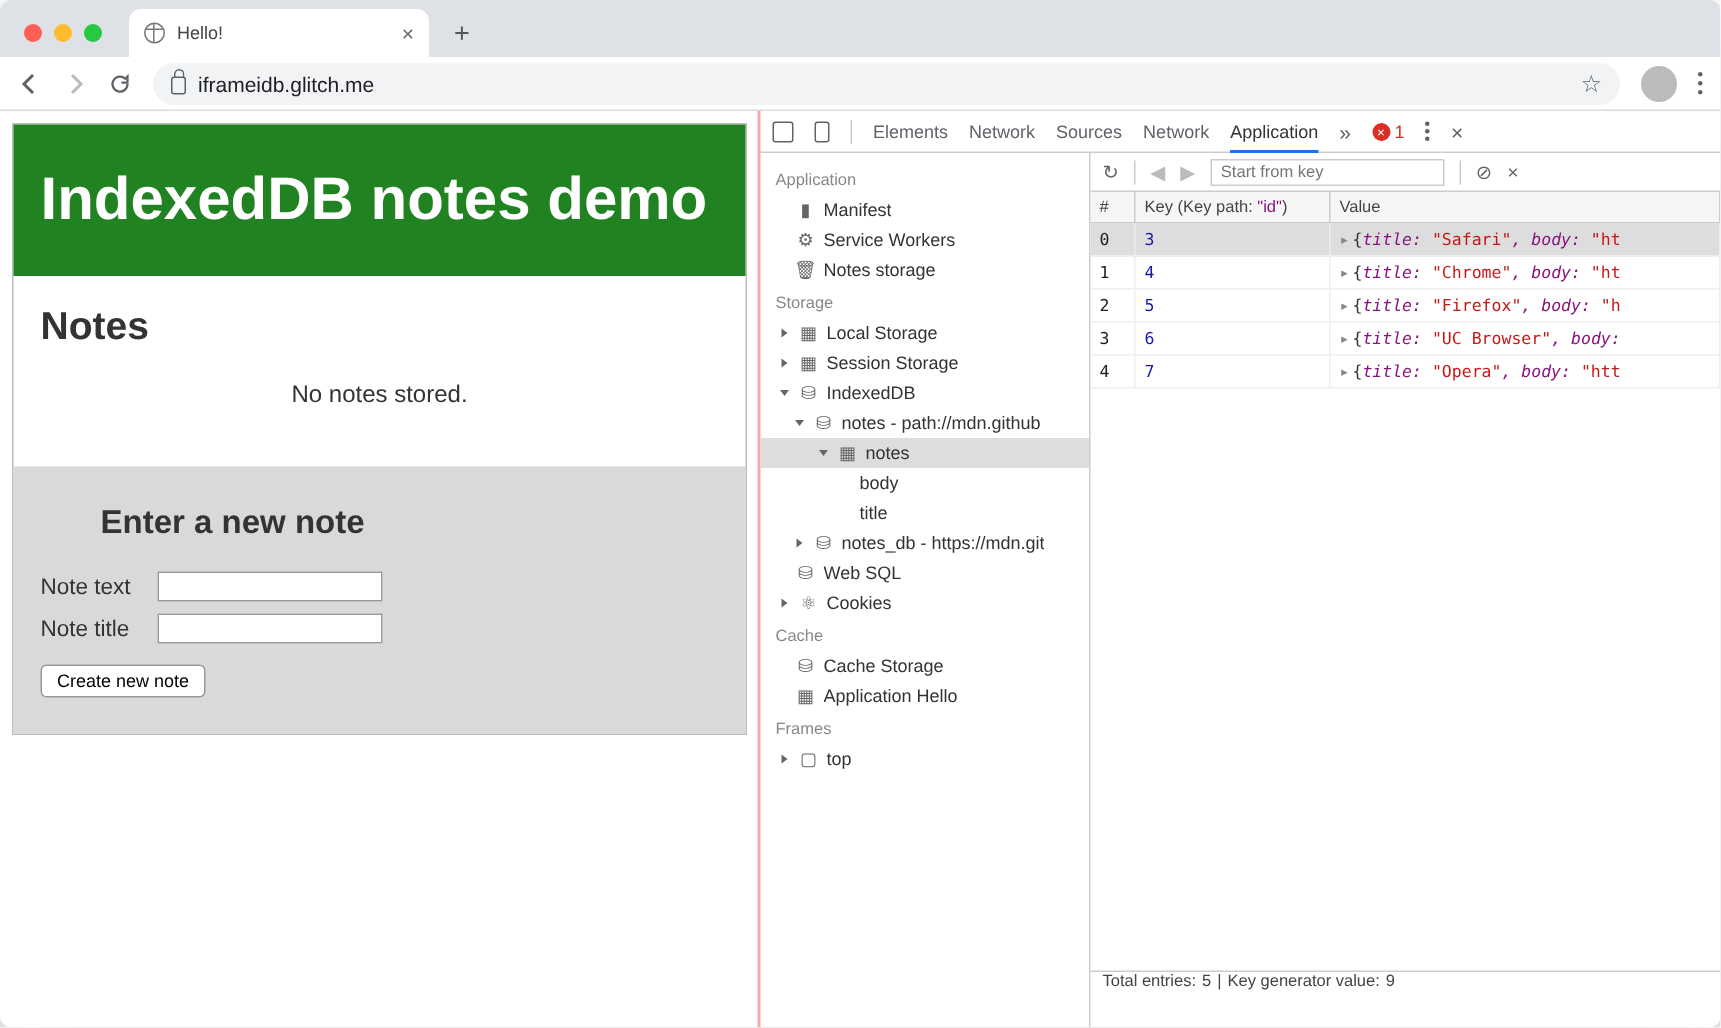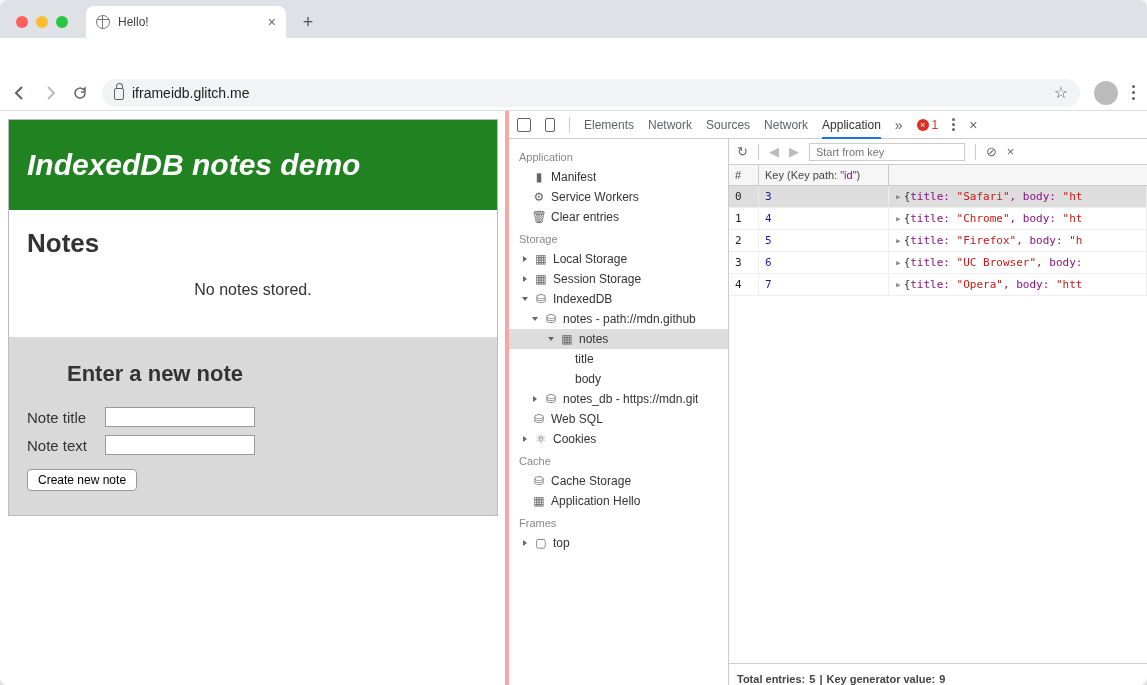--- a/index.html
+++ b/index.html
@@ -36,46 +36,46 @@
   display:flex; align-items:center; padding:0 10px; gap:8px; font-size:12px; color:#444;
   margin-left:12px;
 }
 .tab .globe-icon{width:14px;height:14px;border:1px solid #777;border-radius:50%;position:relative;}
 .tab .globe-icon::before{content:"";position:absolute;top:3px;left:0;right:0;border-top:1px solid #777;}
 .tab .globe-icon::after{content:"";position:absolute;left:5px;top:0;bottom:0;border-left:1px solid #777;}
 .tab-close{margin-left:auto; font-size:14px; color:#666;}
 .newtab{width:28px;height:28px;display:flex;align-items:center;justify-content:center;color:#555;font-size:18px;margin-left:8px;padding-bottom:4px;}
 .toolbar {
   height:36px; background:#fff; border-bottom:1px solid #dadce0;
-  display:flex; align-items:center; padding:0 12px; gap:14px;margin-top:37px;
+  display:flex; align-items:center; padding:0 12px; gap:14px;
 }
 .nav-icon{width:16px;height:16px;display:flex;align-items:center;justify-content:center;color:#5f6368;}
 .addrbar{flex:1;height:28px;background:#f1f3f4;border-radius:14px;display:flex;align-items:center;padding:0 12px;gap:8px;color:#5f6368;font-size:14px;}
 .lock{width:10px;height:12px;border:1.5px solid #5f6368;border-radius:2px;position:relative;margin-top:3px;}
 .lock::before{content:"";position:absolute;top:-6px;left:1px;width:5px;height:5px;border:1.5px solid #5f6368;border-bottom:none;border-radius:4px 4px 0 0;}
 .url-text{color:#202124;}
 .star{font-size:16px;color:#5f6368;margin-left:auto;}
 .avatar{width:24px;height:24px;border-radius:50%;background:#bbb;}
 .kebab{display:flex;flex-direction:column;gap:3px;}
 .kebab span{width:3px;height:3px;background:#5f6368;border-radius:50%;}
 .content{flex:1;display:flex;overflow:hidden;}
 .page{width:505px;background:#fff;padding:8px 0 0 8px;overflow:hidden;}
 .page-frame{border:1px solid #bbb;width:490px;}
 .page-header{background:#218221;color:#fff;padding:28px 18px;font-family:Arial,sans-serif;}
-.page-header h1{font-size:30px;font-weight:bold;font-style:italic;}
+.page-header h1{font-size:40px;font-weight:bold;}
 .page-body{padding:18px;font-family:Arial,sans-serif;}
 .page-body h2{font-size:26px;font-weight:bold;margin-bottom:22px;}
 .note-msg{text-align:center;font-size:16px;margin-bottom:20px;}
 .form-section{background:#d9d9d9;padding:24px 18px;font-family:Arial,sans-serif;}
 .form-section h2{font-size:22px;font-weight:bold;margin-bottom:20px;margin-left:40px;}
 .form-row{display:flex;align-items:center;margin-bottom:8px;font-size:15px;}
 .form-row label{width:78px;}
 .form-row input{width:150px;height:20px;border:1px solid #999;background:#fff;padding:0 4px;font-size:13px;}
 .create-btn{background:#fff;border:1px solid #999;border-radius:4px;padding:3px 10px;font-size:12px;margin-top:6px;}
-.devtools{flex:1;display:flex;flex-direction:column;border-left:4px solid #fca5a5;background:#fff;}
+.devtools{flex:1;display:flex;flex-direction:column;border-left:2px solid #fca5a5;background:#fff;}
 .dt-tabs{height:28px;border-bottom:1px solid #ccc;display:flex;align-items:center;padding:0 8px;gap:14px;color:#5f6368;font-size:12px;}
 .dt-tabs .inspect-icon,.dt-tabs .device-icon{width:14px;height:14px;border:1.5px solid #5f6368;border-radius:2px;}
 .dt-tabs .device-icon{width:10px;height:14px;}
 .dt-tab{padding:6px 0;cursor:pointer;}
 .dt-tab.active{color:#333;border-bottom:2px solid #1a73e8;margin-bottom:-1px;padding-bottom:5px;}
 .dt-more{font-size:14px;}
 .dt-err{color:#d93025;display:flex;align-items:center;gap:3px;}
 .dt-err-badge{width:12px;height:12px;background:#d93025;border-radius:50%;color:#fff;font-size:9px;display:flex;align-items:center;justify-content:center;}
 .dt-kebab{display:flex;flex-direction:column;gap:2px;}
 .dt-kebab span{width:3px;height:3px;background:#5f6368;border-radius:50%;}
@@ -103,23 +103,23 @@
 .th.idx{width:30px;}
 .th.key{width:130px;}
 .th.val{flex:1;}
 .tr{display:flex;border-bottom:1px solid #eee;}
 .tr.sel{background:#ddd;}
 .td{padding:4px 6px;border-right:1px solid #eee;white-space:nowrap;overflow:hidden;}
 .td.idx{width:30px;color:#222;}
 .td.key{width:130px;color:#1a1aa6;}
 .td.val{flex:1;color:#333;}
 .expand-tri{color:#888;margin-right:2px;}
-.obj-prop{color:#881280;}
+.obj-prop{color:#881280;font-style:italic;}
 .obj-str{color:#c41a16;}
-.footer-bar{height:22px;border-top:1px solid #ccc;display:flex;align-items:flex-end;padding:0 8px;font-size:11px;color:#444;gap:4px;font-weight:bold;}
+.footer-bar{height:38px;border-top:1px solid #ccc;display:flex;align-items:flex-start;padding:0 8px;font-size:11px;color:#444;gap:4px;}
 .keypath-id{color:#881280;}
 svg{display:block;}
 </style>
 </head>
 <body>
 
 <div class="browser-window">
 
   <div class="titlebar">
     <div class="traffic-lights">
@@ -171,25 +171,25 @@
         <div class="page-header">
           <h1>IndexedDB notes demo</h1>
         </div>
         <div class="page-body">
           <h2>Notes</h2>
           <div class="note-msg">No notes stored.</div>
         </div>
         <div class="form-section">
           <h2>Enter a new note</h2>
           <div class="form-row">
+            <label>Note text</label>
+            <input type="text" style="">
+          </div>
+          <div class="form-row">
             <label>Note title</label>
-            <input type="text" style="">
-          </div>
-          <div class="form-row">
-            <label>Note text</label>
             <input type="text" style="">
           </div>
           <button class="create-btn">Create new note</button>
         </div>
       </div>
     </div>
 
     <div class="devtools">
       <div class="dt-tabs">
         <div class="inspect-icon"></div>
@@ -220,21 +220,21 @@
           <div class="sb-item">
               <span class="sb-icon">▮</span>
               <span class="sb-text">Manifest</span>
             </div>
           <div class="sb-item">
               <span class="sb-icon">⚙</span>
               <span class="sb-text">Service Workers</span>
             </div>
           <div class="sb-item">
               <span class="sb-icon">🗑</span>
-              <span class="sb-text">Clear entries</span>
+              <span class="sb-text">Notes storage</span>
             </div>
 
           <div class="sb-section">Storage</div>
           <div class="sb-item">
               <span class="sb-arrow"></span>
               <span class="sb-icon">▦</span>
               <span class="sb-text">Local Storage</span>
             </div>
           <div class="sb-item">
               <span class="sb-arrow"></span>
@@ -250,24 +250,24 @@
               <span class="sb-arrow open"></span>
               <span class="sb-icon">⛁</span>
               <span class="sb-text">notes - path://mdn.github</span>
             </div>
           <div class="sb-item indent2 selected">
               <span class="sb-arrow open"></span>
               <span class="sb-icon">▦</span>
               <span class="sb-text">notes</span>
             </div>
           <div class="sb-item indent3">
+              <span class="sb-text">body</span>
+            </div>
+          <div class="sb-item indent3">
               <span class="sb-text">title</span>
-            </div>
-          <div class="sb-item indent3">
-              <span class="sb-text">body</span>
             </div>
           <div class="sb-item indent1">
               <span class="sb-arrow"></span>
               <span class="sb-icon">⛁</span>
               <span class="sb-text">notes_db - https://mdn.git</span>
             </div>
           <div class="sb-item">
               <span class="sb-icon">⛁</span>
               <span class="sb-text">Web SQL</span>
             </div>
@@ -303,20 +303,21 @@
             <span class="dp-btn disabled">▶</span>
             <input class="dp-search" placeholder="Start from key" style="">
             <div style="width:1px;height:16px;background:#ccc;"></div>
             <span class="dp-btn">⊘</span>
             <span class="dp-btn">×</span>
           </div>
           <div class="table">
             <div class="table-head">
               <div class="th idx">#</div>
               <div class="th key"><span>Key (Key path: </span><span class="keypath-id">"id"</span><span>)</span></div>
+              <div class="th val">Value</div>
             </div>
             <div id="table-rows">
                 <div class="tr sel">
                   <div class="td idx">0</div>
                   <div class="td key">3</div>
                   <div class="td val"><span class="expand-tri">▸</span>{<span class="obj-prop">title: </span><span class="obj-str">"Safari"</span><span class="obj-prop">, body: </span><span class="obj-str">"ht</span></div>
                 </div>
                 <div class="tr">
                   <div class="td idx">1</div>
                   <div class="td key">4</div>

